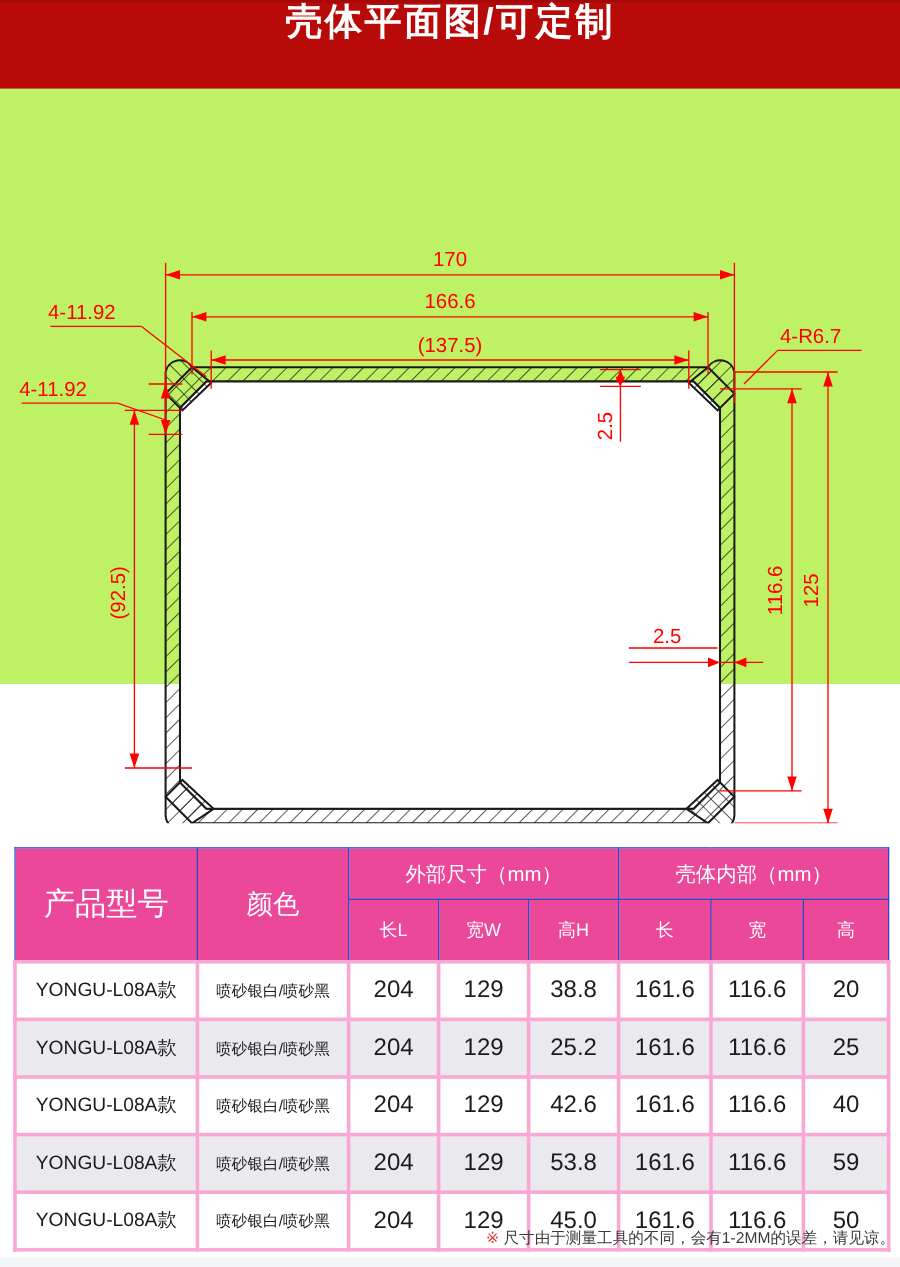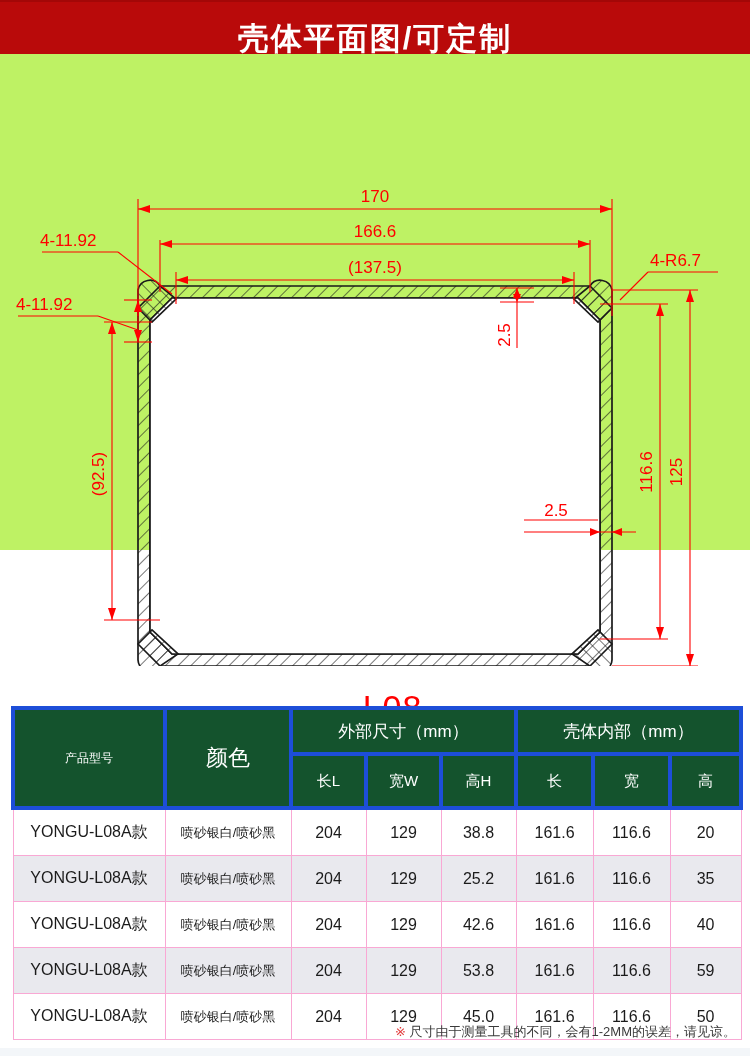--- a/index.html
+++ b/index.html
@@ -11,24 +11,24 @@
     width: 750px;
     height: 1056px;
     position: relative;
     font-family: "Liberation Sans", "DejaVu Sans", sans-serif;
     overflow: hidden;
   }
 
   
   .banner {
     width: 750px;
-    height: 54px;
+    height: 74px;
     background: #b90a0a;
     display: flex;
-    align-items: flex-end;
+    align-items: flex-start;
     justify-content: center;
     box-sizing: border-box;
     border-top: 2px solid #a30707;
   }
   .banner-title {
     color: #ffffff;
     font-size: 31px;
     font-weight: bold;
     letter-spacing: 2px;
     line-height: 1;
@@ -67,50 +67,50 @@
     width: 728px;
   }
   table.spec {
     border-collapse: collapse;
     width: 728px;
     table-layout: fixed;
     background: #ffffff;
   }
   table.spec th,
   table.spec td {
-    border: 1px solid #f9a8d4;
+    border: 3px solid #f9a8d4;
     text-align: center;
     vertical-align: middle;
     font-weight: normal;
   }
   table.spec thead th {
-    background: #14532d;
+    background: #ec4899;
     color: #ffffff;
-    border: 4px solid #1d4ed8;
-  }
-  .th-model { font-size: 12px; font-weight: bold; height: 88px; }
+    border: 1px solid #1d4ed8;
+  }
+  .th-model { font-size: 26px; font-weight: bold; height: 88px; }
   .th-color { font-size: 22px; font-weight: bold; }
   .th-group { font-size: 17px; font-weight: bold; height: 40px; }
   .th-sub   { font-size: 15px; height: 48px; }
 
   table.spec tbody td {
     height: 43px;
     color: #1b1b1b;
   }
   .td-model { font-size: 16px; }
   .td-color { font-size: 13px; }
-  .td-num   { font-size: 16px; }
+  .td-num   { font-size: 20px; }
   tbody tr.alt td { background: #e9e9ee; }
   tbody tr td { background: #ffffff; }
 
   
   .note {
     position: absolute;
     top: 1023px;
-    right: 14px;
+    right: 4px;
     font-size: 13px;
     color: #3a3a3a;
   }
   .note .star { color: #e23b3b; }
   .footer-strip {
     position: absolute;
     left: 0;
     top: 1048px;
     width: 750px;
     height: 8px;
@@ -311,21 +311,21 @@
         <td class="td-num">20</td>
       </tr>
       <tr class="alt">
         <td class="td-model">YONGU-L08A款</td>
         <td class="td-color">喷砂银白/喷砂黑</td>
         <td class="td-num">204</td>
         <td class="td-num">129</td>
         <td class="td-num">25.2</td>
         <td class="td-num">161.6</td>
         <td class="td-num">116.6</td>
-        <td class="td-num">35</td>
+        <td class="td-num">25</td>
       </tr>
       <tr>
         <td class="td-model">YONGU-L08A款</td>
         <td class="td-color">喷砂银白/喷砂黑</td>
         <td class="td-num">204</td>
         <td class="td-num">129</td>
         <td class="td-num">42.6</td>
         <td class="td-num">161.6</td>
         <td class="td-num">116.6</td>
         <td class="td-num">40</td>

